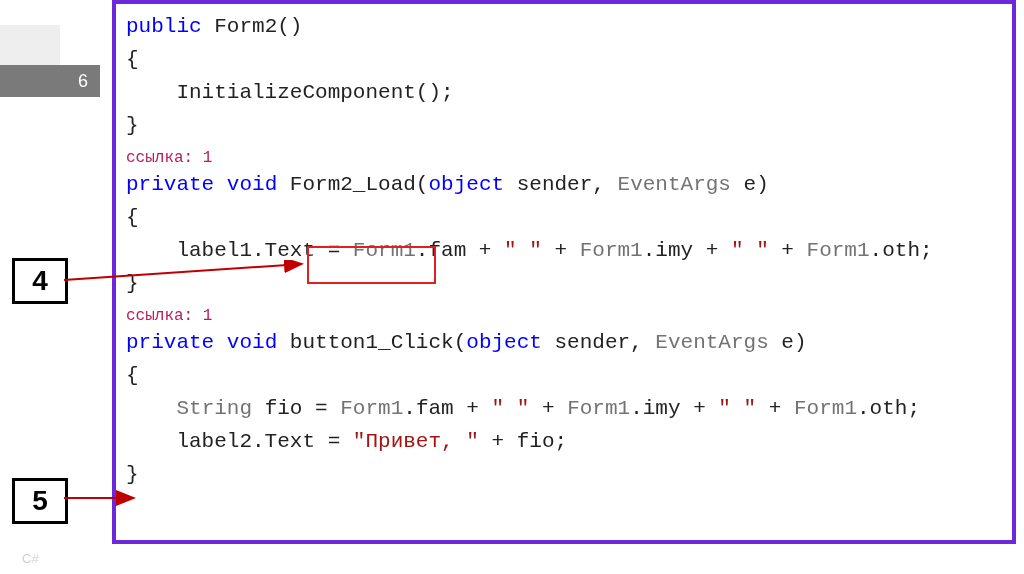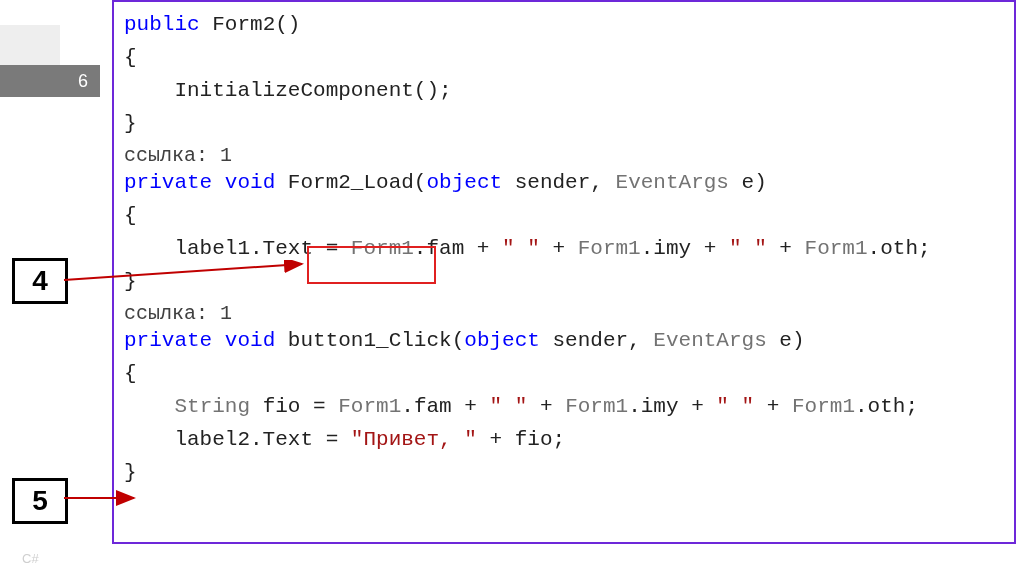--- a/index.html
+++ b/index.html
@@ -45,33 +45,33 @@
     font-family: Arial, sans-serif;
     font-weight: bold;
     font-size: 28px;
   }
   .code-area {
     position: absolute;
     top: 0;
     left: 112px;
     right: 8px;
     bottom: 30px;
-    border: 2px solid #6d28d9;
+    border: 4px solid #6d28d9;
     box-sizing: border-box;
     padding: 6px 10px;
     font-size: 21px;
     line-height: 33px;
     color: #222;
     white-space: pre;
     background: #fff;
   }
   .kw { color: #0000ff; }
   .type { color: #737373; }
   .str { color: #a31515; }
-  .codelens { color: #404040; font-size: 20px; line-height: 20px; display: block; margin-top: 6px; }
+  .codelens { color: #be185d; font-size: 16px; line-height: 20px; display: block; margin-top: 6px; }
   .hl-box {
     position: absolute;
     border: 2px solid #e02020;
     background: transparent;
     pointer-events: none;
   }
   .callout {
     position: absolute;
     border: 3px solid #000;
     background: #fff;

